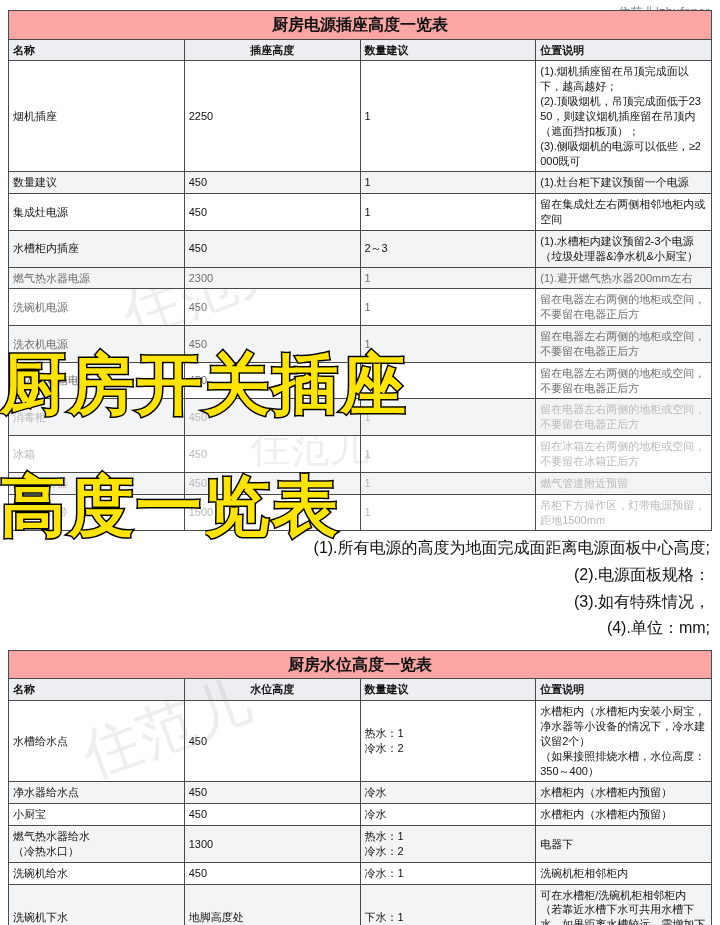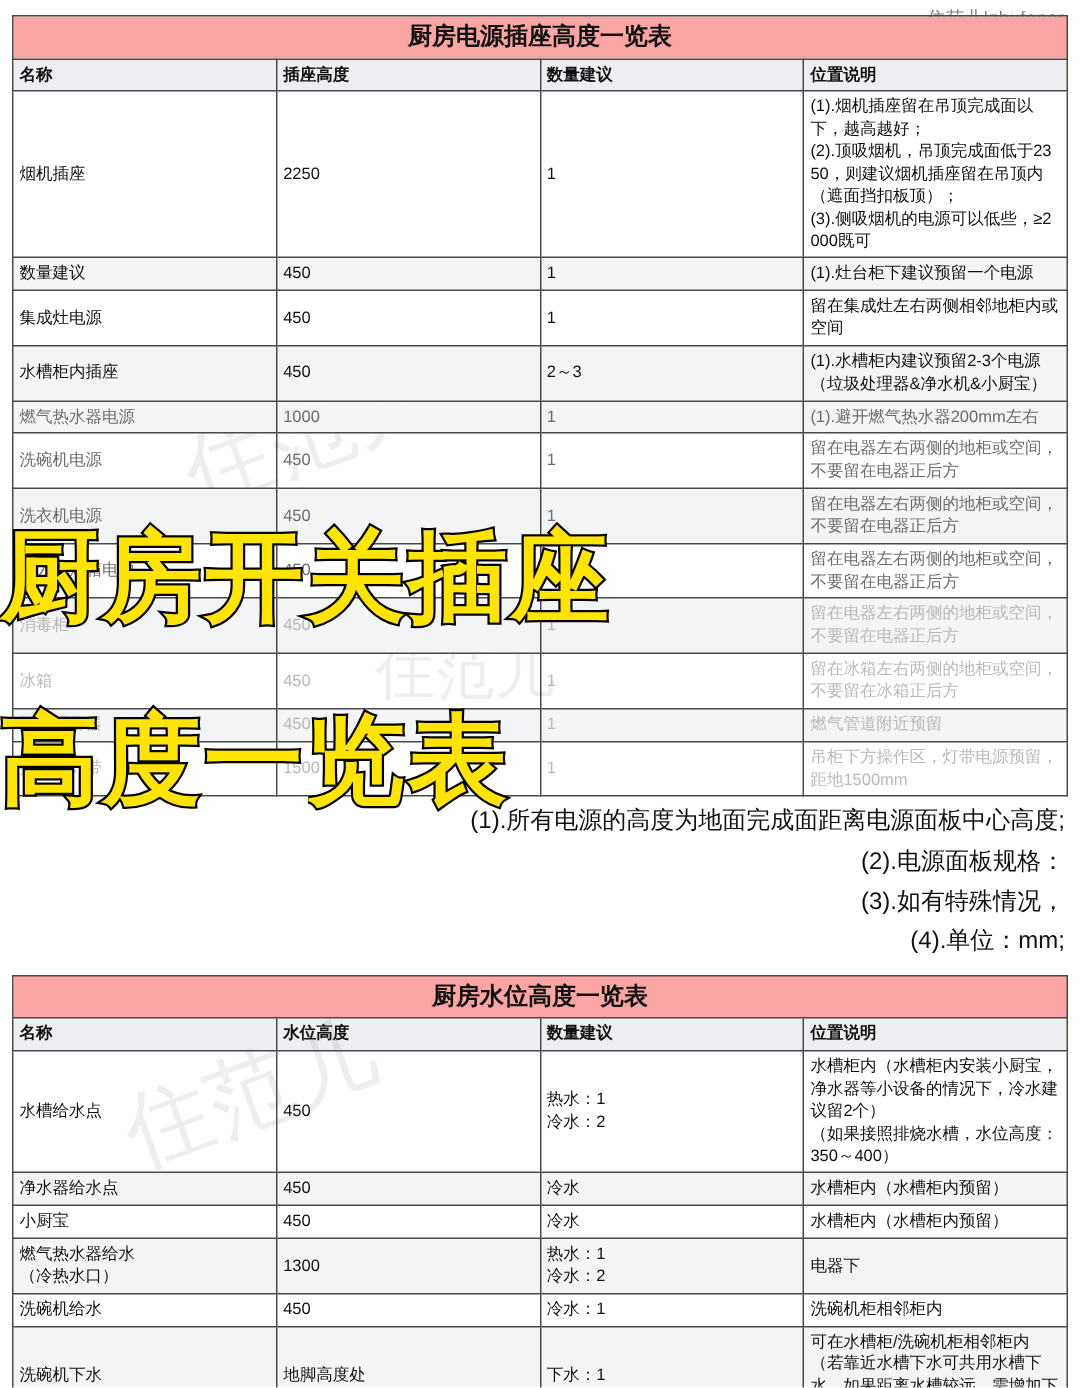--- a/index.html
+++ b/index.html
@@ -55,21 +55,21 @@
     margin-left: 33px;
   }
   .hdr td {
     background: #eceef1;
     font-weight: bold;
   }
   .row-alt td {
     background: #f3f4f6;
   }
   .c-name { width: 104px; }
-  .c-h { width: 78px; }
+  .c-h { width: 78px; text-align: center; }
   .c-q { width: 62px; }
   .c-d { width: auto; }
   .notes {
     font-size: 16px;
     line-height: 1.6;
     padding: 4px 2px 2px 2px;
     font-weight: normal;
     text-align: right;
   }
   .notes div { margin-bottom: 1px; }
@@ -161,21 +161,21 @@
         <td>留在集成灶左右两侧相邻地柜内或空间</td>
       </tr>
       <tr class="row-alt">
         <td>水槽柜内插座</td>
         <td>450</td>
         <td>2～3</td>
         <td>(1).水槽柜内建议预留2-3个电源（垃圾处理器&amp;净水机&amp;小厨宝）</td>
       </tr>
       <tr class="row-alt faded">
         <td>燃气热水器电源</td>
-        <td>1000</td>
+        <td>2300</td>
         <td>1</td>
         <td>(1).避开燃气热水器200mm左右</td>
       </tr>
       <tr class="faded">
         <td>洗碗机电源</td>
         <td>450</td>
         <td>1</td>
         <td>留在电器左右两侧的地柜或空间，不要留在电器正后方</td>
       </tr>
       <tr class="row-alt faded">

